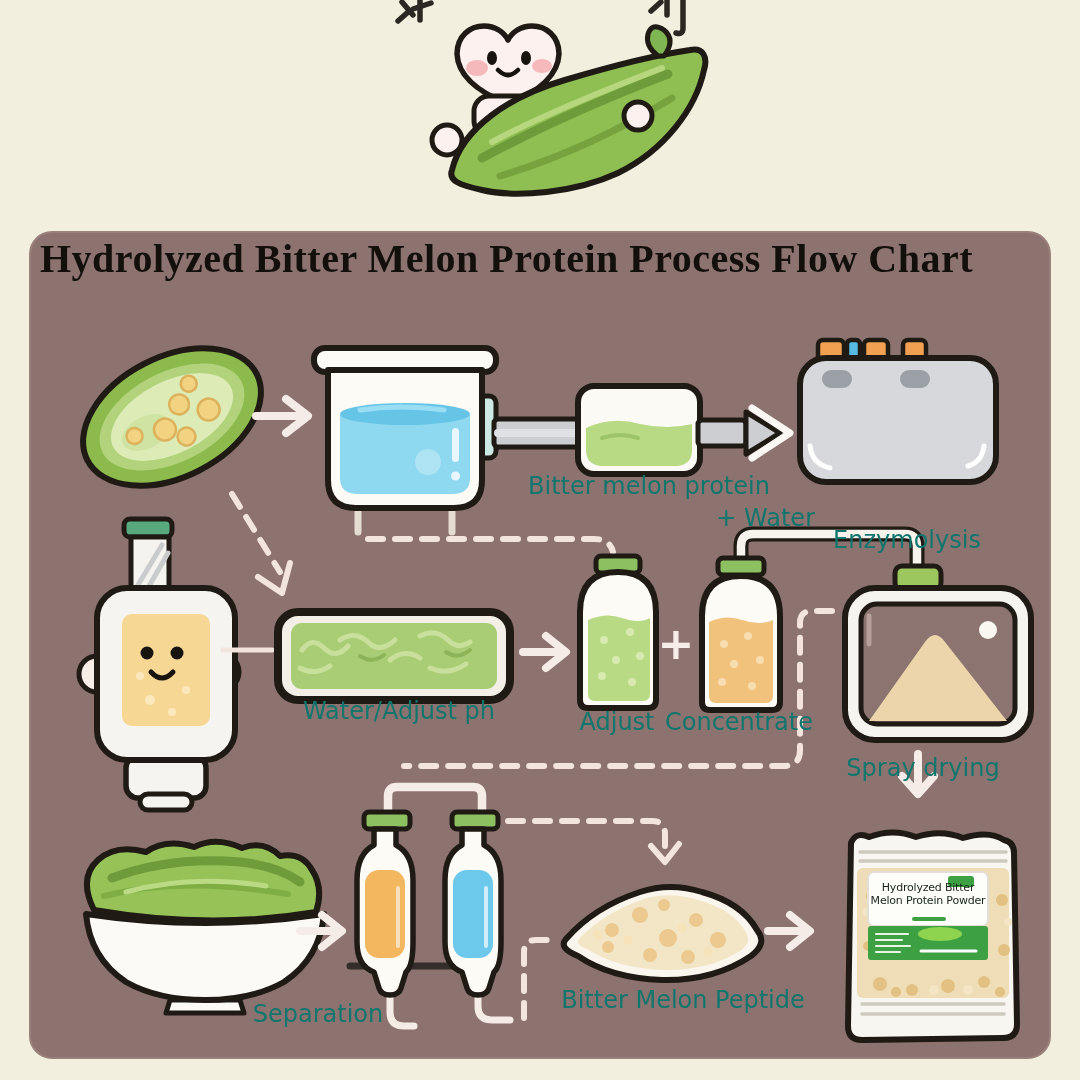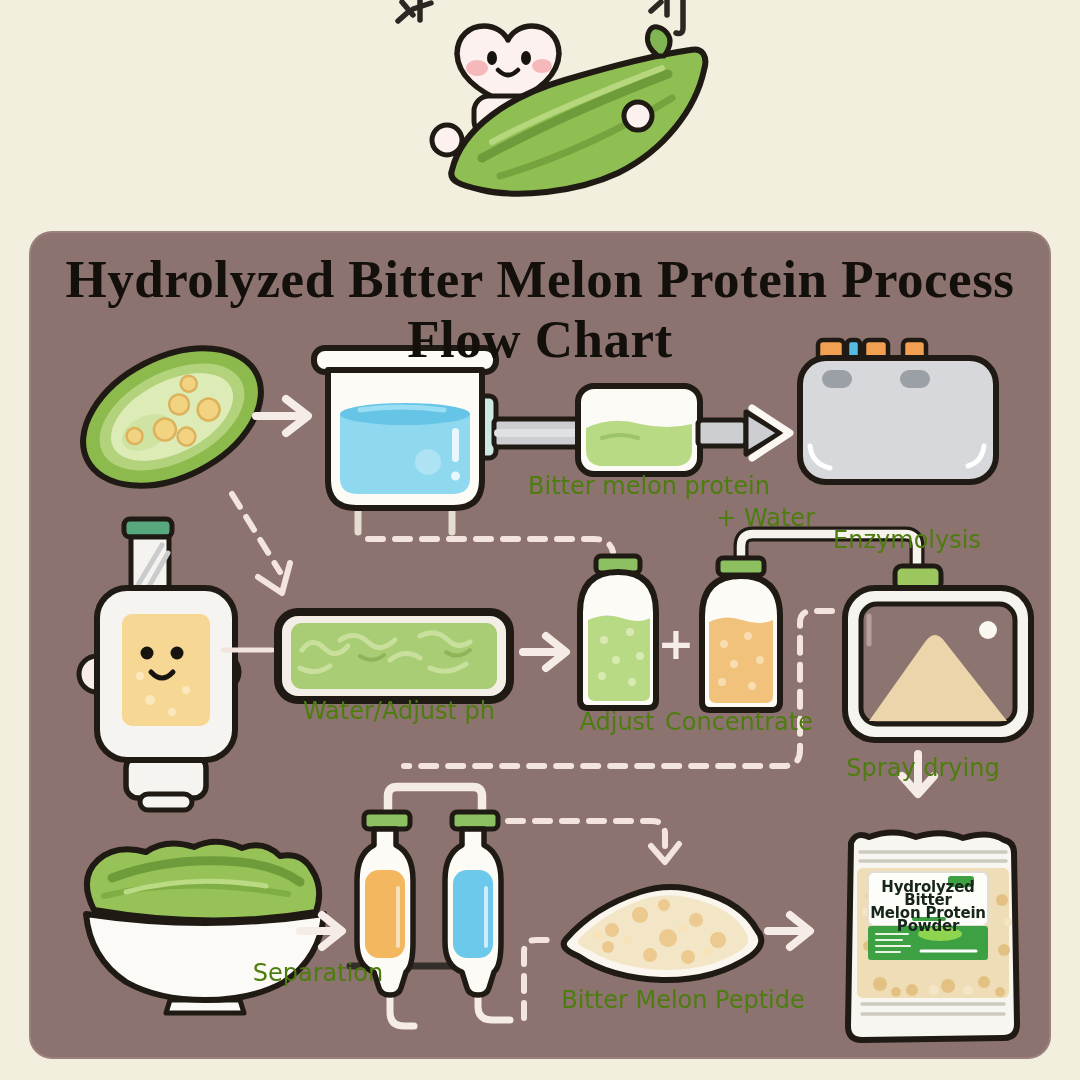--- a/index.html
+++ b/index.html
@@ -1,34 +1,34 @@
 <!DOCTYPE html>
 <html><head>
 <meta charset="utf-8">
 <style>
   html,body{margin:0;padding:0;background:#f2efdf;}
   .stage{position:relative;width:1080px;height:1080px;background:#f2efdf;overflow:hidden;}
   .stage svg{position:absolute;left:0;top:0;width:1080px;height:1080px;}
-  .title{position:absolute;left:40px;top:249px;width:1000px;text-align:center;
-         font-family:"Liberation Serif",serif;font-weight:700;font-size:53px;
+  .title{position:absolute;left:40px;top:235px;width:1000px;text-align:left;
+         font-family:"Liberation Serif",serif;font-weight:700;font-size:40px;
          color:#13100c;letter-spacing:.5px;z-index:2;}
   .lbl{position:absolute;z-index:2;font-family:"DejaVu Sans",sans-serif;
-       color:#4d7c0f;text-align:center;white-space:nowrap;font-size:24px;}
+       color:#0f766e;text-align:center;white-space:nowrap;font-size:24px;}
   .lbl-mix1{left:509px;top:472px;width:280px;}
   .lbl-mix2{left:535px;top:504px;width:280px;text-align:right;}
   .lbl-enzy{left:797px;top:526px;width:220px;}
   .lbl-blend{left:289px;top:697px;width:220px;}
   .lbl-refine{left:567px;top:708px;width:100px;}
   .lbl-conc{left:659px;top:708px;width:160px;}
   .lbl-spray{left:833px;top:722px;width:180px;margin-top:32px;}
-  .lbl-sep{left:248px;top:959px;width:140px;}
+  .lbl-sep{left:248px;top:1000px;width:140px;}
   .lbl-pept{left:553px;top:986px;width:260px;}
   .lbl-plus{left:653px;top:618px;width:46px;font-size:44px;font-weight:700;color:#f7ede8;}
   .pkg{position:absolute;left:869px;top:881px;width:118px;z-index:2;
-       font-family:"DejaVu Sans",sans-serif;font-weight:700;font-size:15px;
+       font-family:"DejaVu Sans",sans-serif;font-weight:400;font-size:11px;
        line-height:13px;color:#17251a;text-align:center;letter-spacing:-0.2px;}
   .pkg span{display:block;}
 </style>
 </head>
 <body>
 
 <div class="stage">
 
 <svg viewBox="0 0 1080 1080" stroke-linecap="round" stroke-linejoin="round">
 

